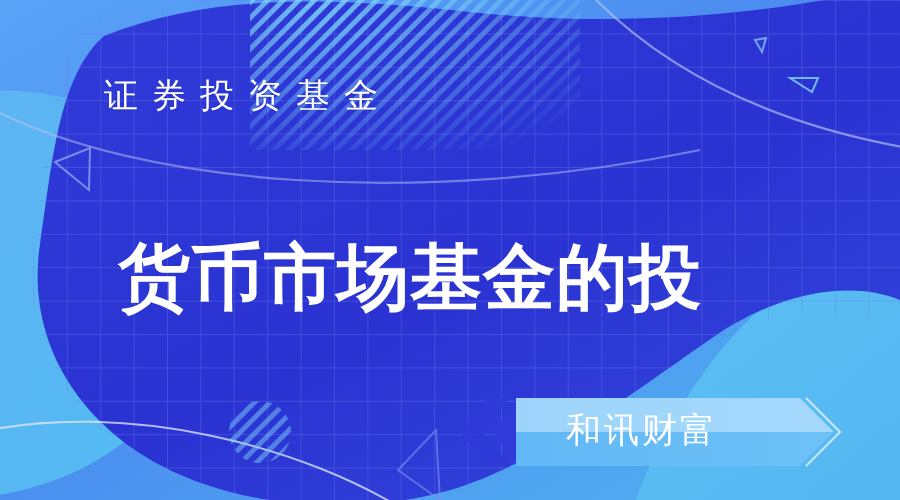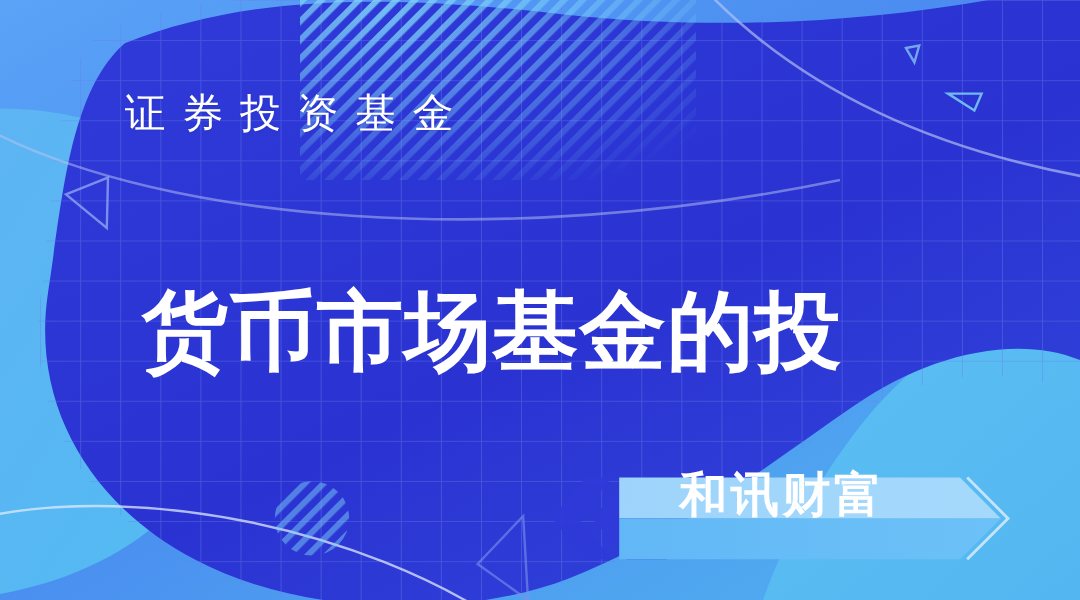--- a/index.html
+++ b/index.html
@@ -34,22 +34,22 @@
     color:#ffffff;
     line-height:1.22;
     letter-spacing:1px;
     white-space:nowrap;
     margin-top:48px;
   }
   #main-title .tline.l2{ text-align:center; padding-right:40px; }
 
   #badge-text{
     position:absolute;
-    left:566px;top:393px;
-    font-size:40px;font-weight:bold;color:#ffffff;
+    left:566px;top:412px;
+    font-size:35px;font-weight:normal;color:#ffffff;
     letter-spacing:3px;
     line-height:1;
     z-index:60;
     white-space:nowrap;
   }
 </style>
 </head>
 <body>
 
 <div id="poster">

